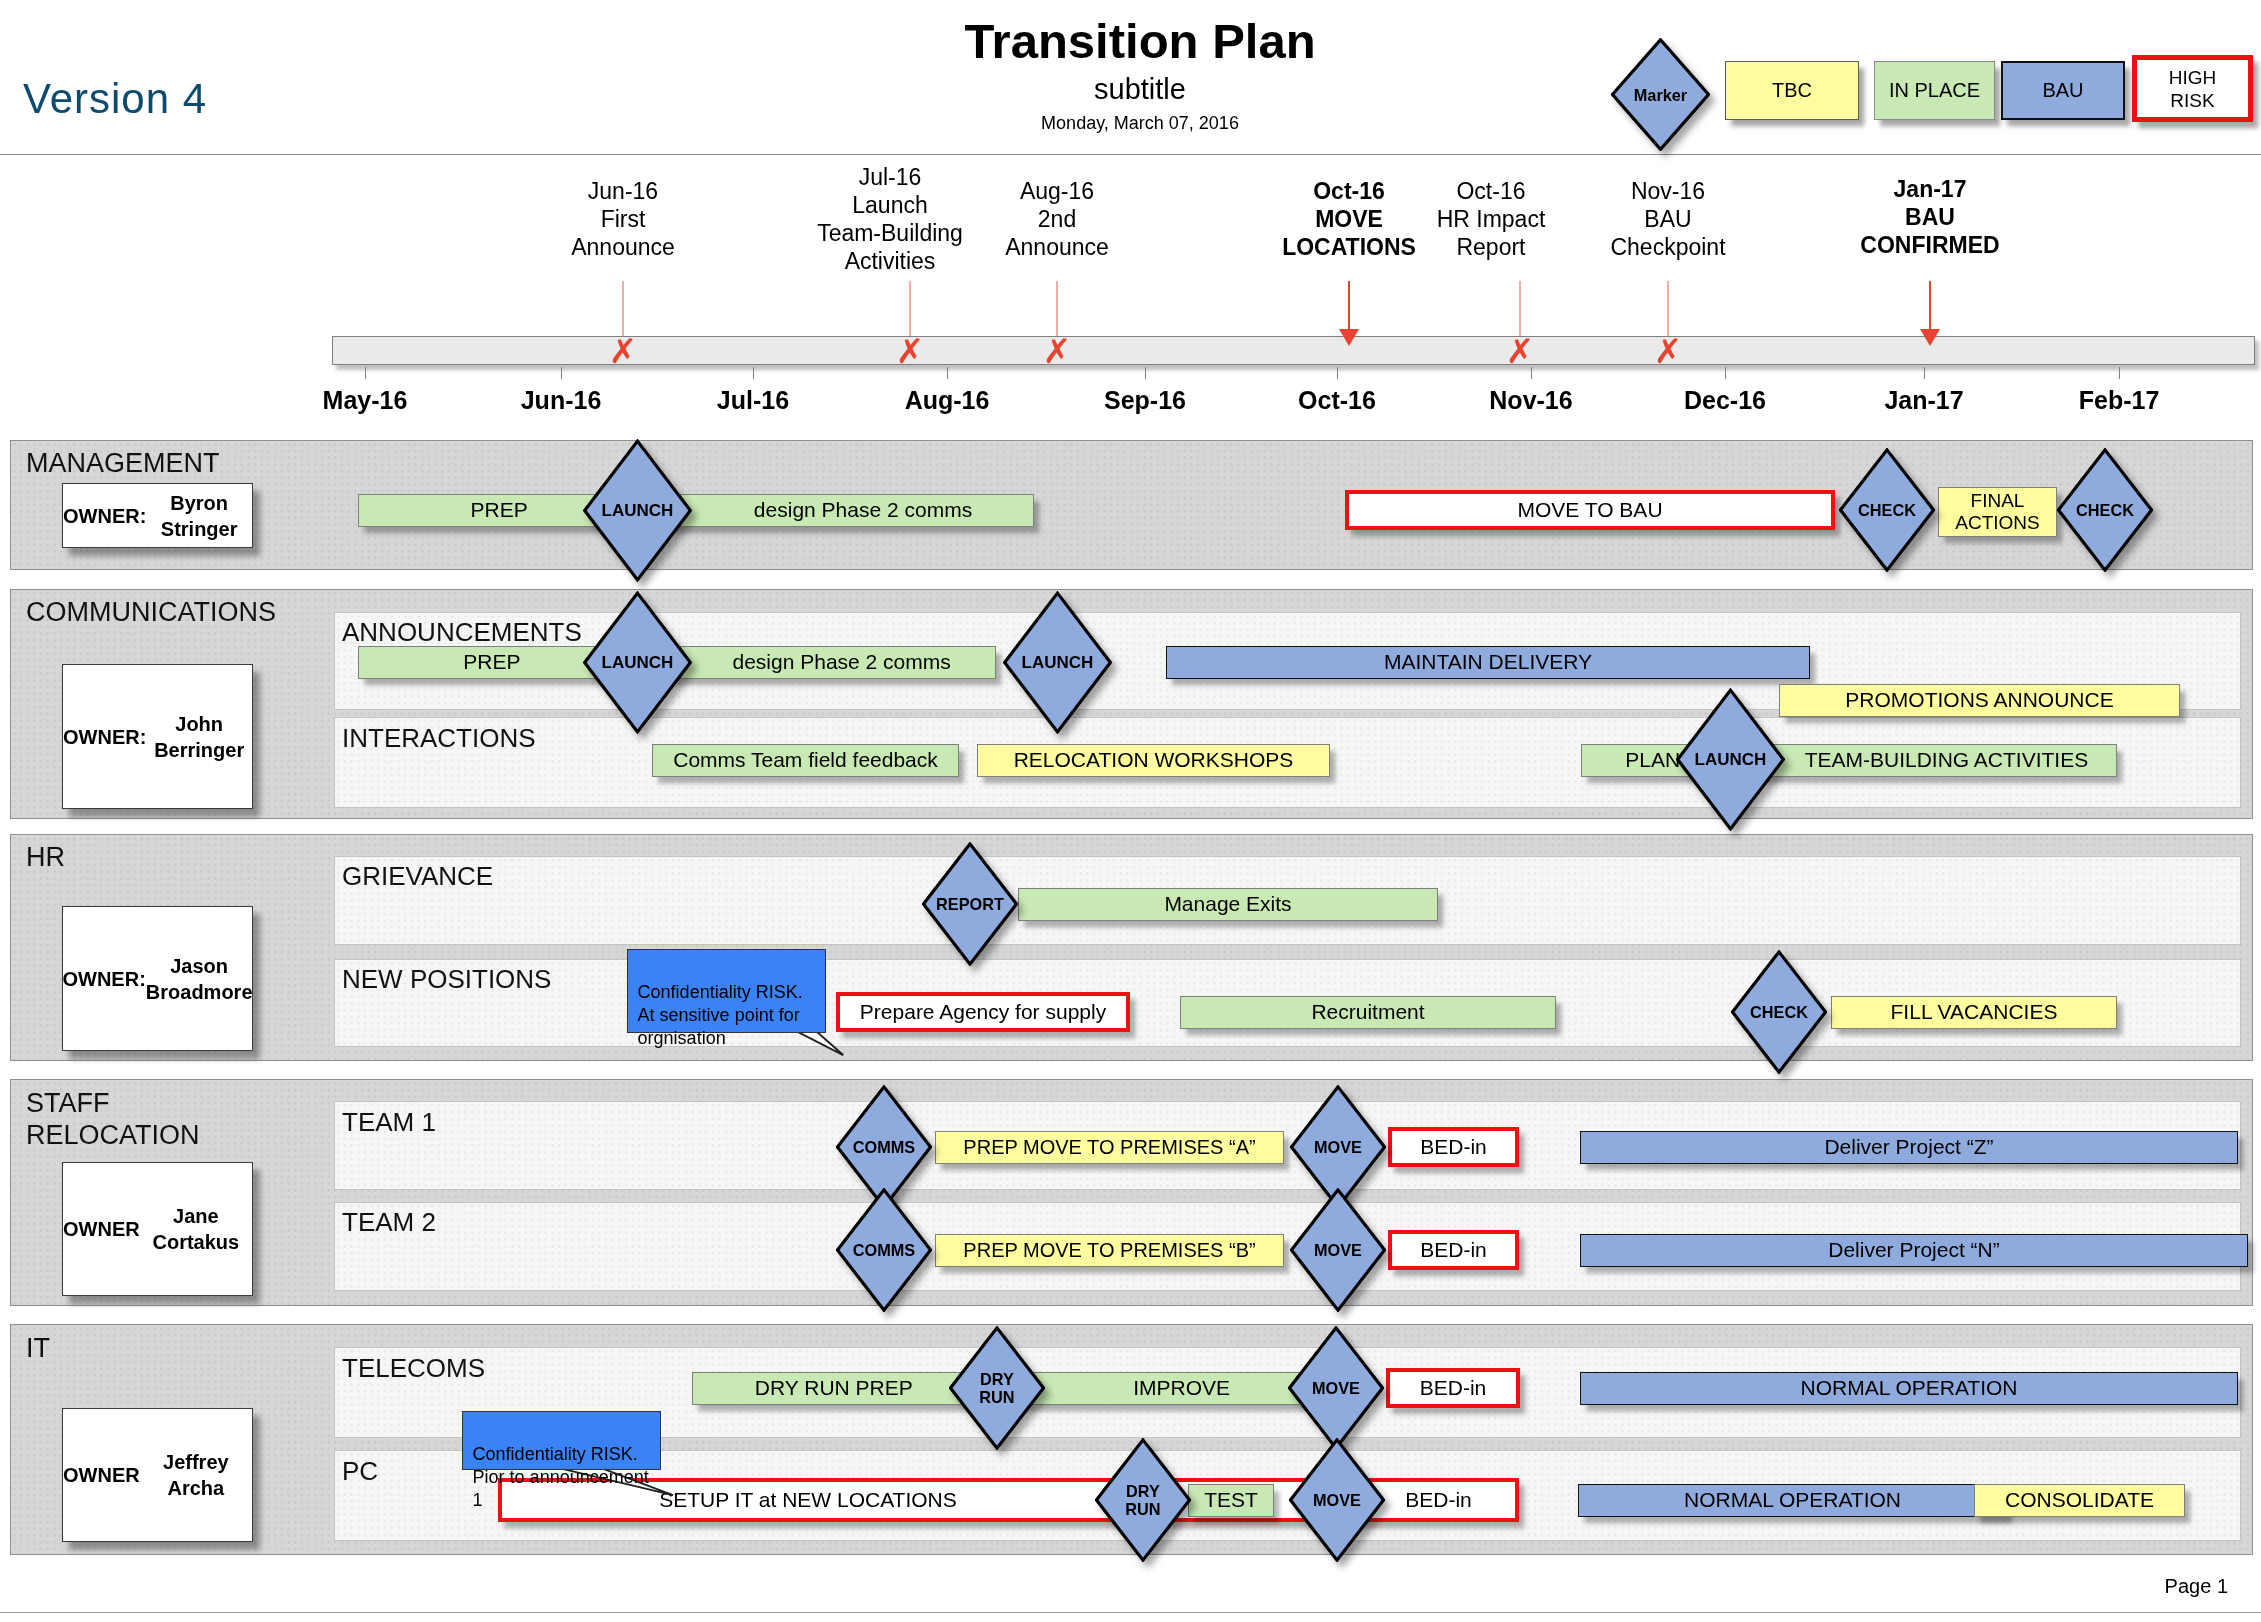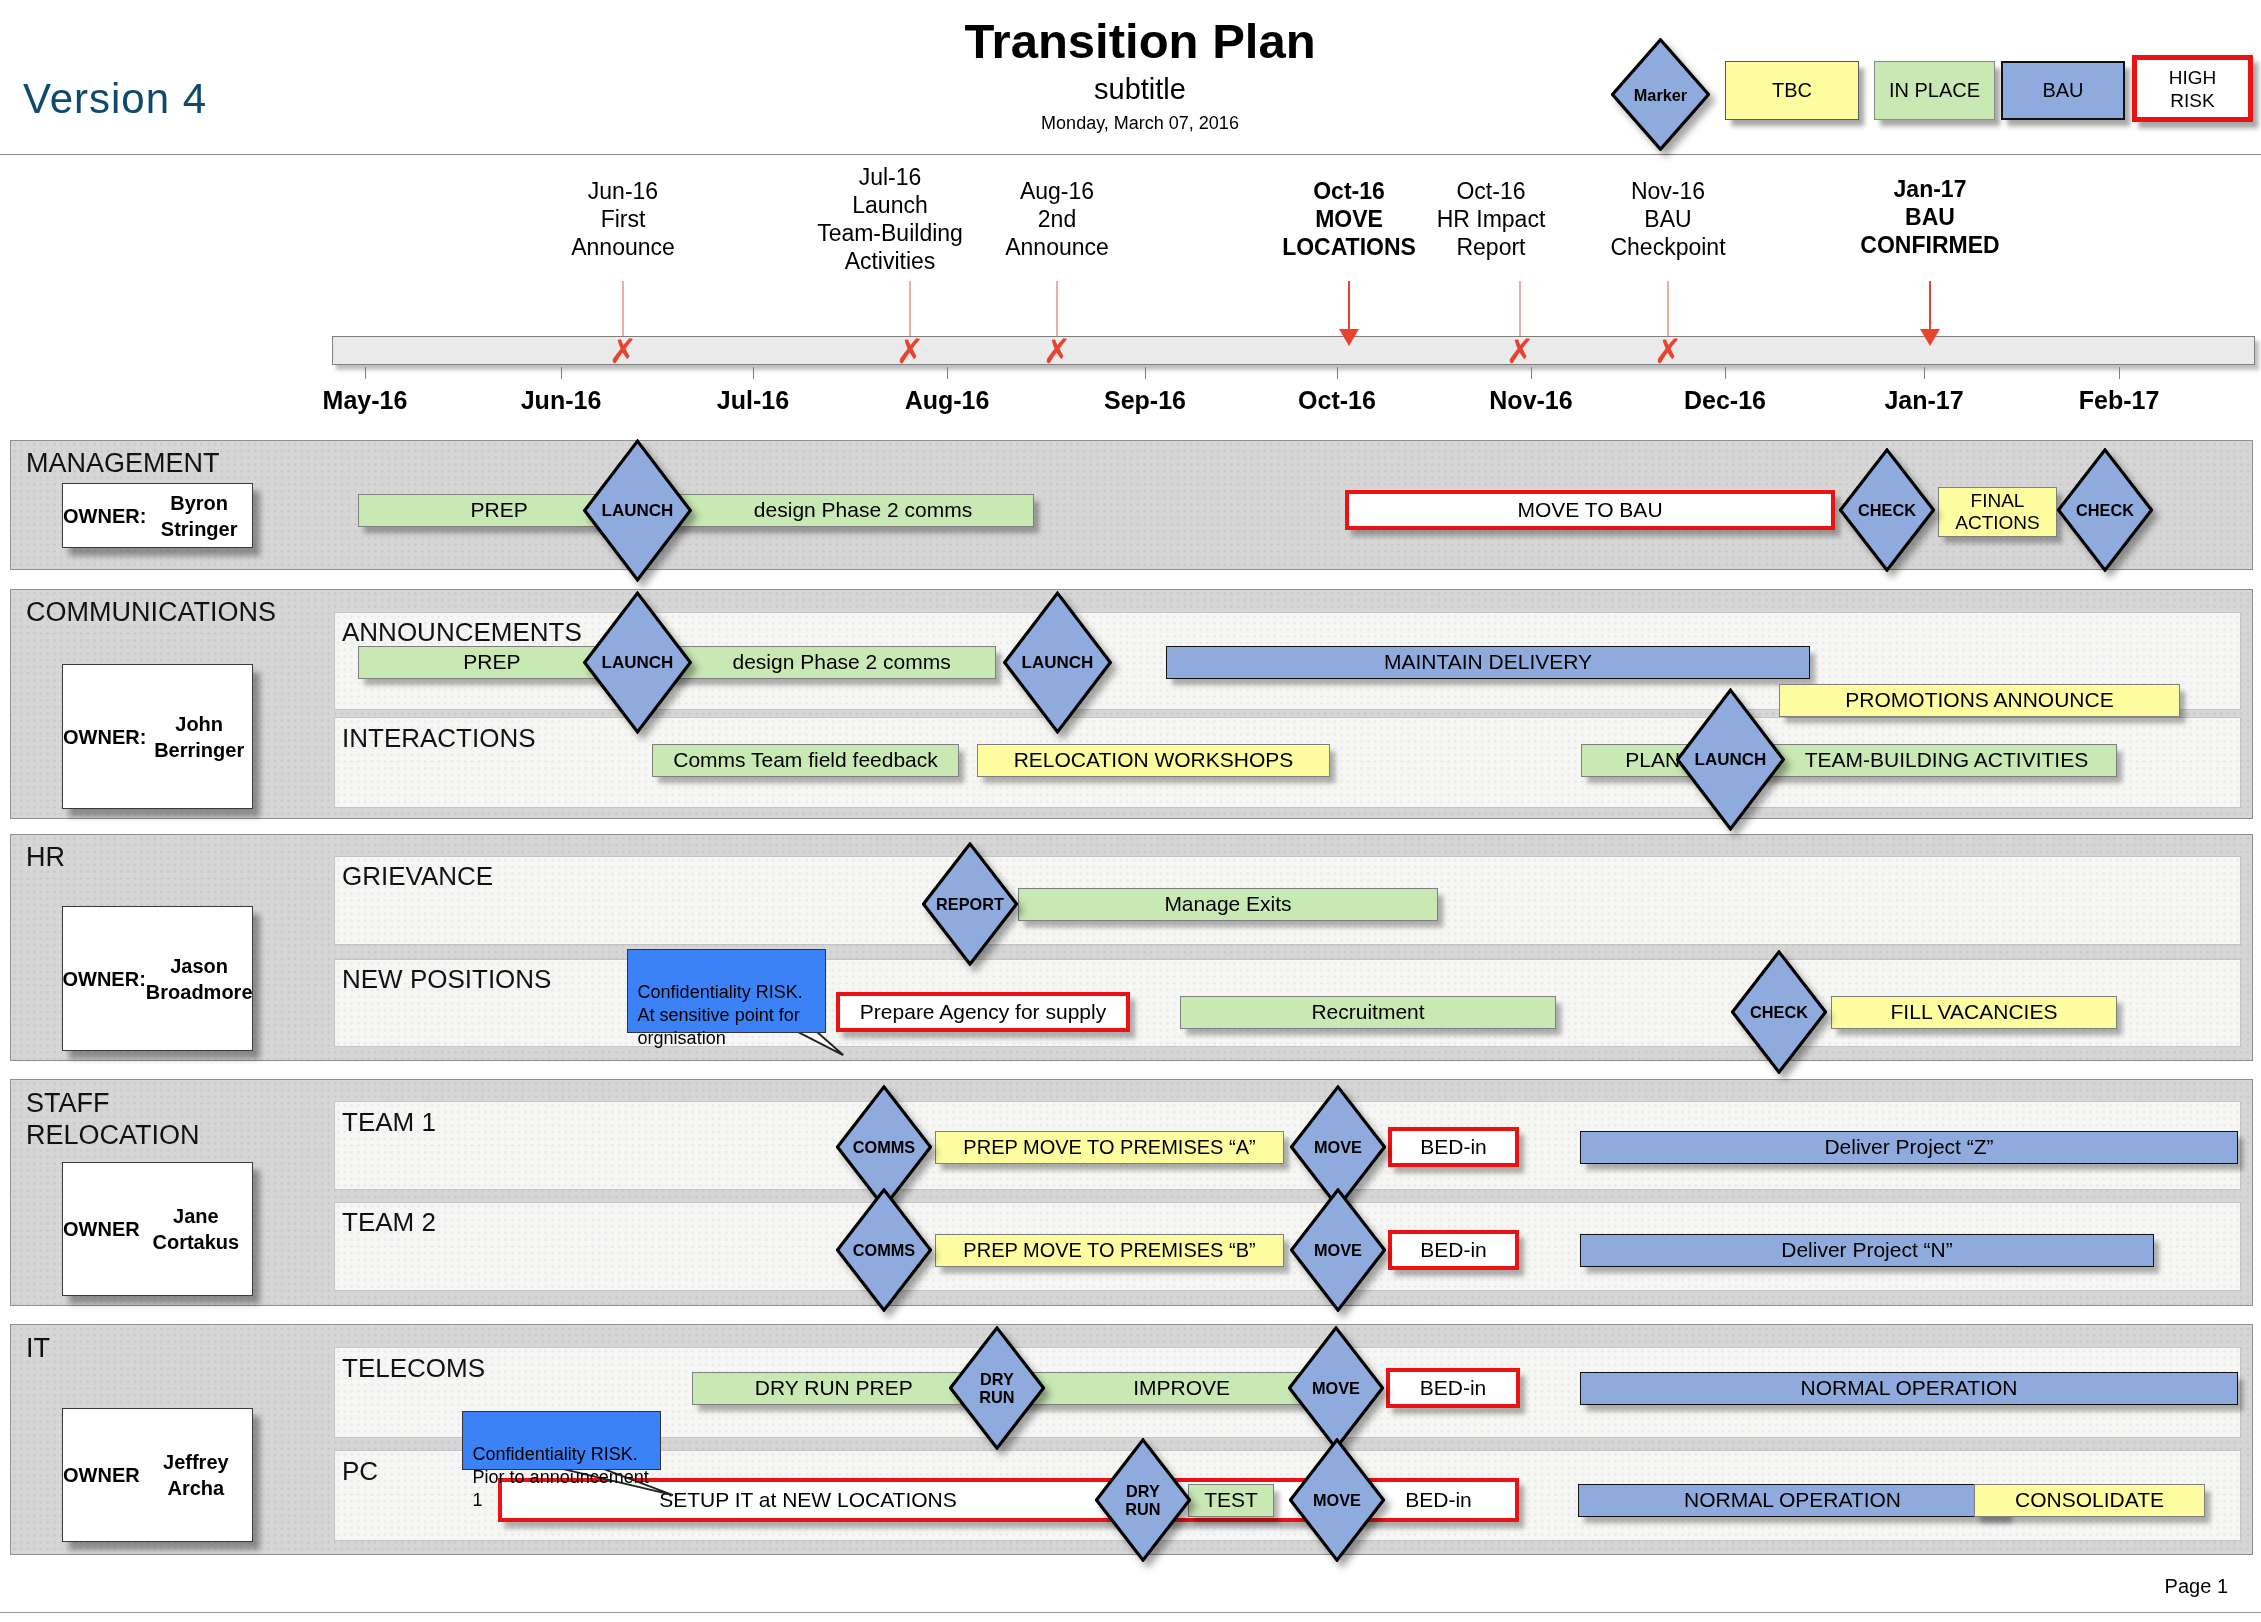--- a/index.html
+++ b/index.html
@@ -354,21 +354,21 @@
     </div>
     <div class="diamond" style="left:1290px;top:1188px;width:96px;height:124px;">
       <svg viewBox="0 0 100 100" preserveAspectRatio="none">
           <polygon points="50,1.5 98.5,50 50,98.5 1.5,50" vector-effect="non-scaling-stroke"></polygon>
         </svg>
       <span>MOVE</span>
     </div>
     <div class="redframe zmid" style="left:1388px;top:1230px;width:131px;height:40px;">
       <span>BED-in</span>
     </div>
-    <div class="bar blue zmid" style="left:1532px;top:1234px;width:574px;">
+    <div class="bar blue zmid" style="left:1532px;top:1234px;width:668px;">
       <span>Deliver Project “N”</span>
     </div>
   </div>
 
   <div class="lane" style="top:1324px;height:231px;"></div>
   <div class="subrow" style="top:1347px;height:91px;"></div>
   <div class="subrow" style="top:1450px;height:91px;"></div>
   <div class="group">
     <div class="lane-title" style="left:26px;top:1332px;">IT</div>
     <div class="owner" style="top:1408px;height:134px;">
@@ -424,21 +424,21 @@
     </div>
     <div class="diamond" style="left:1289px;top:1438px;width:96px;height:124px;">
       <svg viewBox="0 0 100 100" preserveAspectRatio="none">
           <polygon points="50,1.5 98.5,50 50,98.5 1.5,50" vector-effect="non-scaling-stroke"></polygon>
         </svg>
       <span>MOVE</span>
     </div>
     <div class="bar blue zmid" style="left:1530px;top:1484px;width:429px;">
       <span>NORMAL OPERATION</span>
     </div>
-    <div class="bar yellow zmid" style="left:1974px;top:1484px;width:231px;">
+    <div class="bar yellow zmid" style="left:1974px;top:1484px;width:211px;">
       <span>CONSOLIDATE</span>
     </div>
   </div>
 
   <div class="footer-page">Page 1</div>
   <div class="fline"></div>
 
 </div>
 
 

